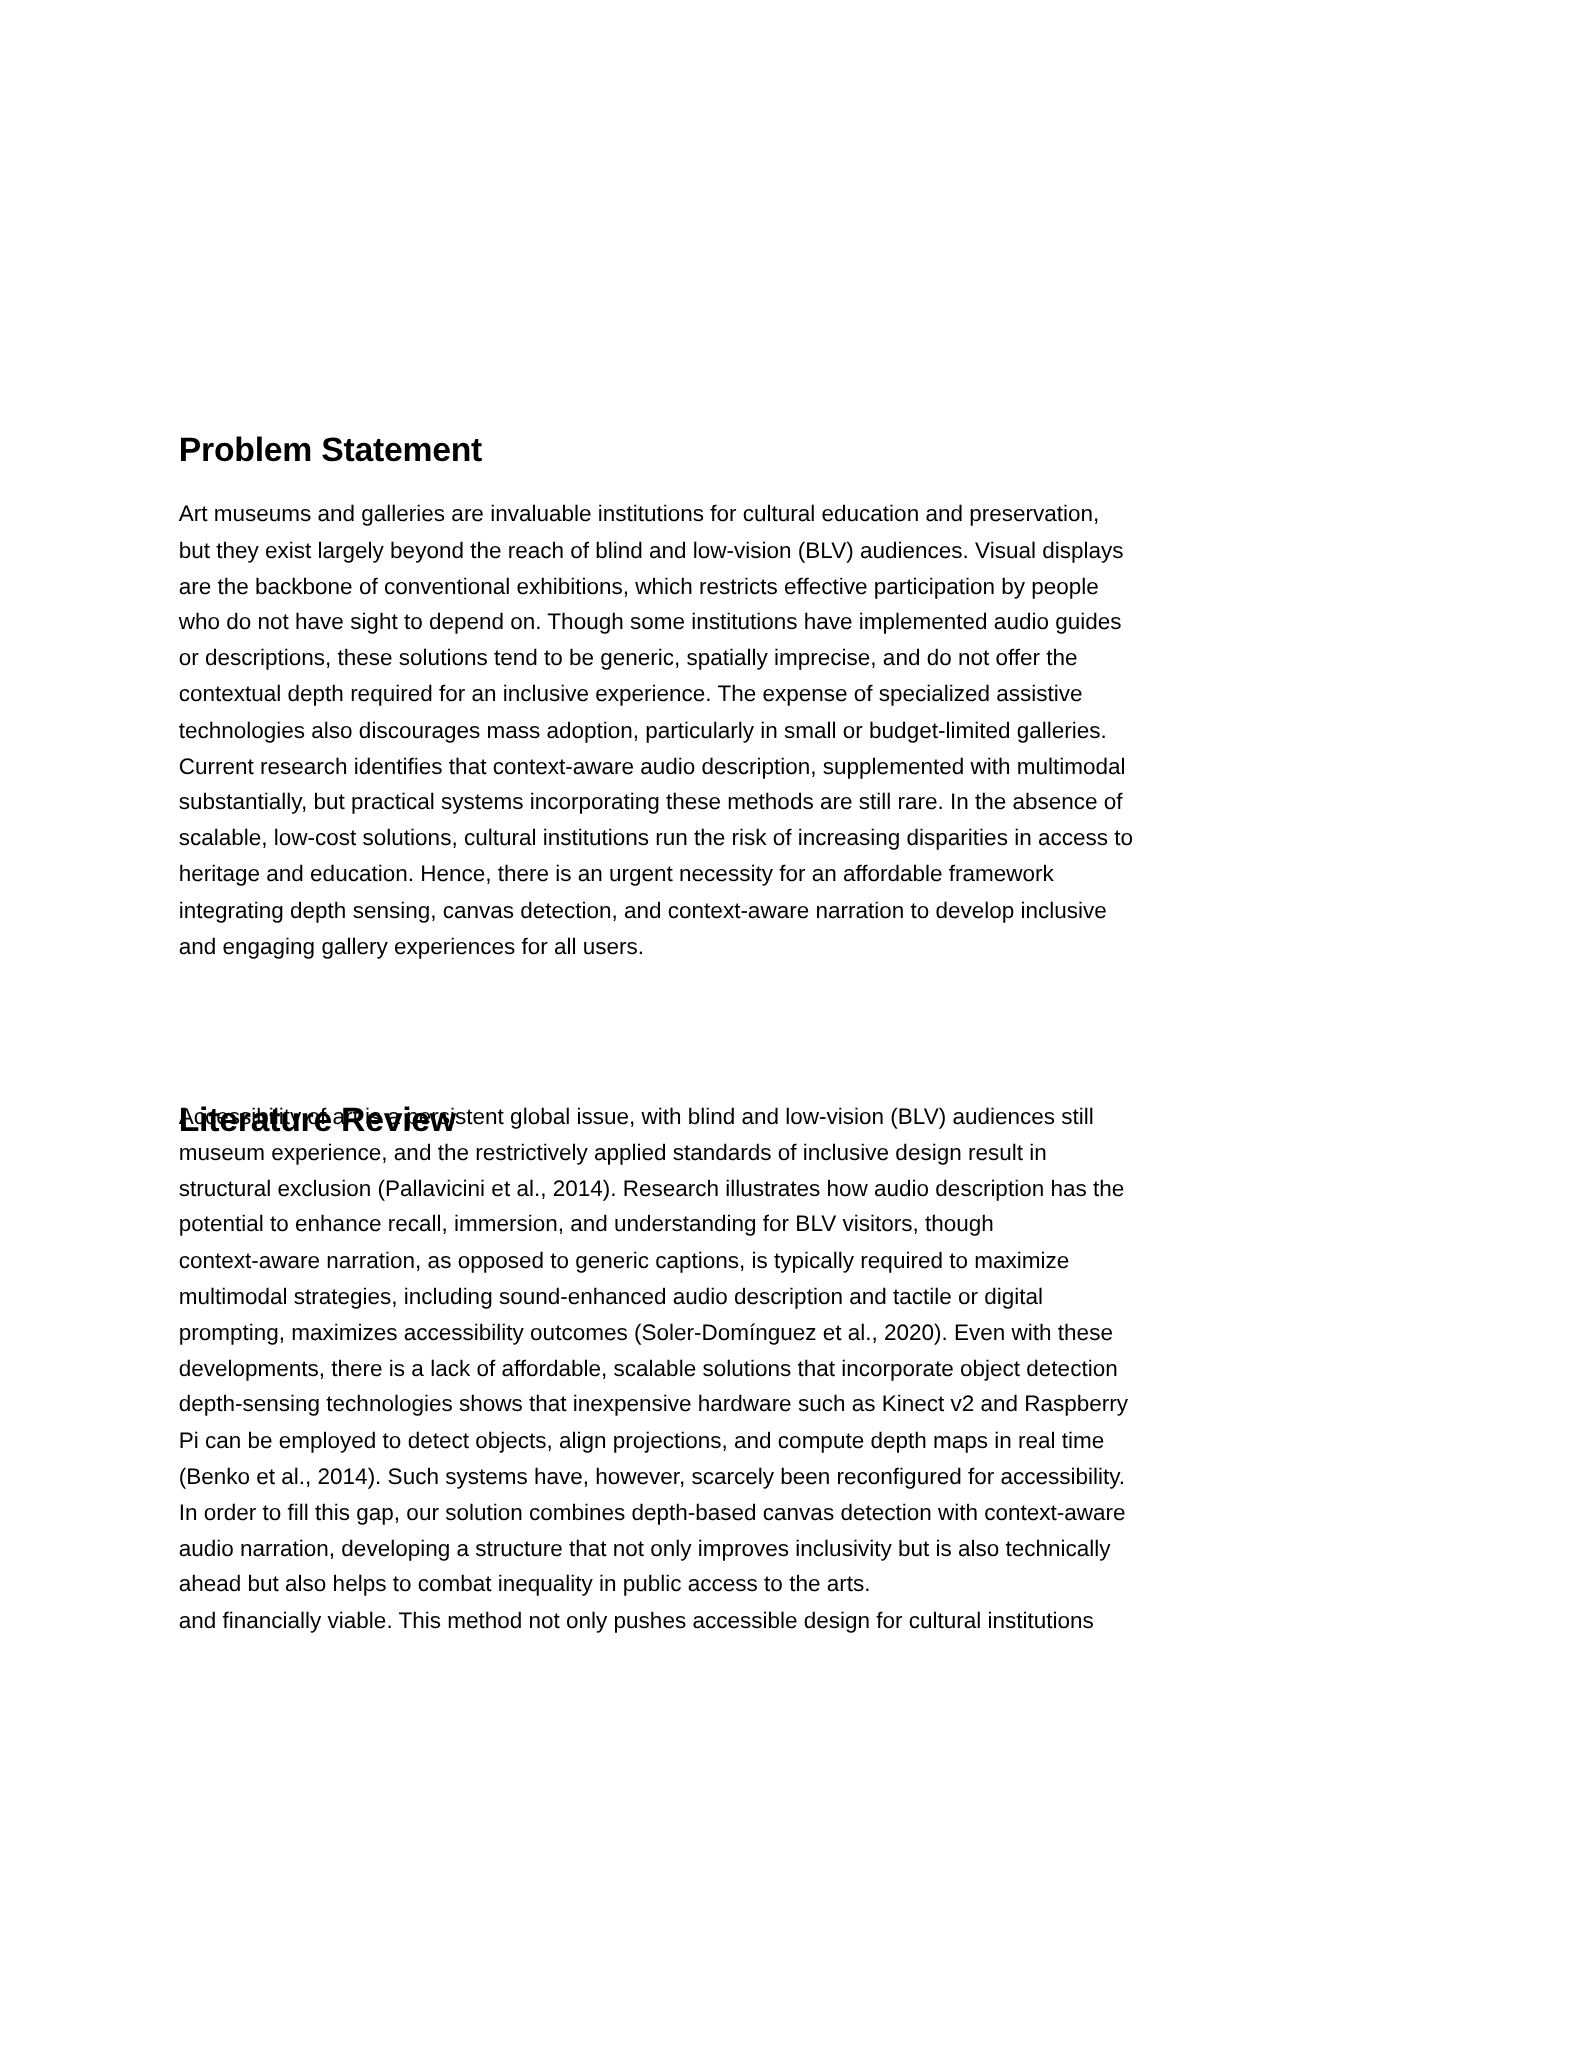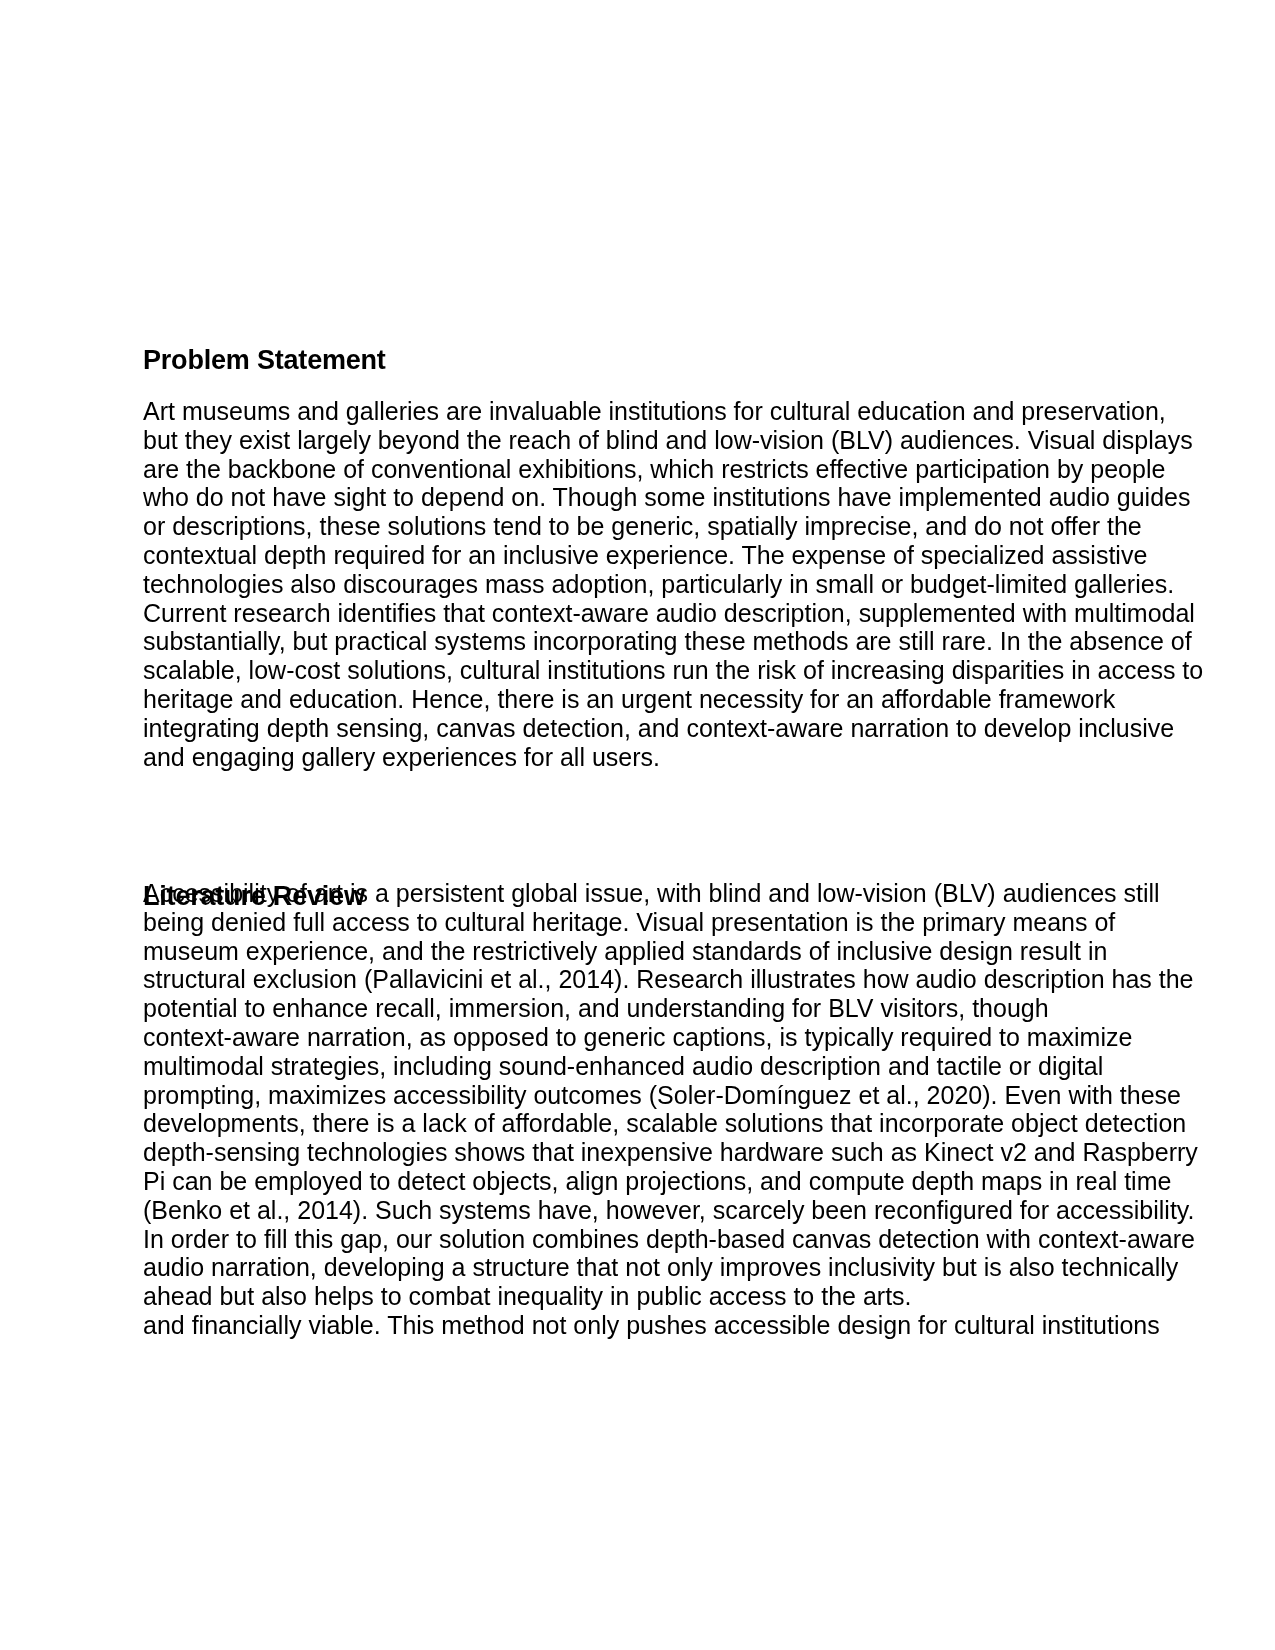--- a/index.html
+++ b/index.html
@@ -2,21 +2,21 @@
 <html><head>
 <meta charset="utf-8">
 <style>
   html, body { margin: 0; padding: 0; background: #ffffff; }
   body { width: 1275px; height: 1650px; position: relative; overflow: hidden; color: #000; font-family: "Liberation Sans", sans-serif; }
   .page { position: absolute; left: 143px; top: 0; width: 1000px; }
   .title { position: absolute; top: 186px; left: 0; font-size: 38.5px; font-weight: bold; line-height: 52px; letter-spacing: -0.2px; white-space: nowrap; margin: 0; }
   .h2 { position: absolute; left: 0; font-size: 27px; font-weight: bold; line-height: 44px; white-space: nowrap; margin: 0; letter-spacing: -0.2px; }
   #h-problem { top: 338px; }
   #h-lit { top: 874px; }
-  .para { position: absolute; left: 0; margin: 0; font-size: 25px; line-height: 28.8px; }
+  .para { position: absolute; left: 0; margin: 0; font-size: 18px; line-height: 28.8px; }
   .para .ln { display: block; white-space: nowrap; }
   #p-problem { top: 397px; }
   #p-lit { top: 879px; }
 </style>
 </head>
 <body>
 
 <div class="page">
   <h1 class="title">
   </h1>
@@ -34,21 +34,20 @@
     <span class="ln">substantially, but practical systems incorporating these methods are still rare. In the absence of</span>
     <span class="ln">scalable, low-cost solutions, cultural institutions run the risk of increasing disparities in access to</span>
     <span class="ln">heritage and education. Hence, there is an urgent necessity for an affordable framework</span>
     <span class="ln">integrating depth sensing, canvas detection, and context-aware narration to develop inclusive</span>
     <span class="ln">and engaging gallery experiences for all users.</span>
   </p>
 
   <h2 class="h2" id="h-lit">Literature Review</h2>
   <p class="para" id="p-lit">
     <span class="ln">Accessibility of art is a persistent global issue, with blind and low-vision (BLV) audiences still</span>
-    <span class="ln">being denied full access to cultural heritage. Visual presentation is the primary means of</span>
     <span class="ln">museum experience, and the restrictively applied standards of inclusive design result in</span>
     <span class="ln">structural exclusion (Pallavicini et al., 2014). Research illustrates how audio description has the</span>
     <span class="ln">potential to enhance recall, immersion, and understanding for BLV visitors, though</span>
     <span class="ln">context-aware narration, as opposed to generic captions, is typically required to maximize</span>
     <span class="ln">multimodal strategies, including sound-enhanced audio description and tactile or digital</span>
     <span class="ln">prompting, maximizes accessibility outcomes (Soler-Domínguez et al., 2020). Even with these</span>
     <span class="ln">developments, there is a lack of affordable, scalable solutions that incorporate object detection</span>
     <span class="ln">depth-sensing technologies shows that inexpensive hardware such as Kinect v2 and Raspberry</span>
     <span class="ln">Pi can be employed to detect objects, align projections, and compute depth maps in real time</span>
     <span class="ln">(Benko et al., 2014). Such systems have, however, scarcely been reconfigured for accessibility.</span>

